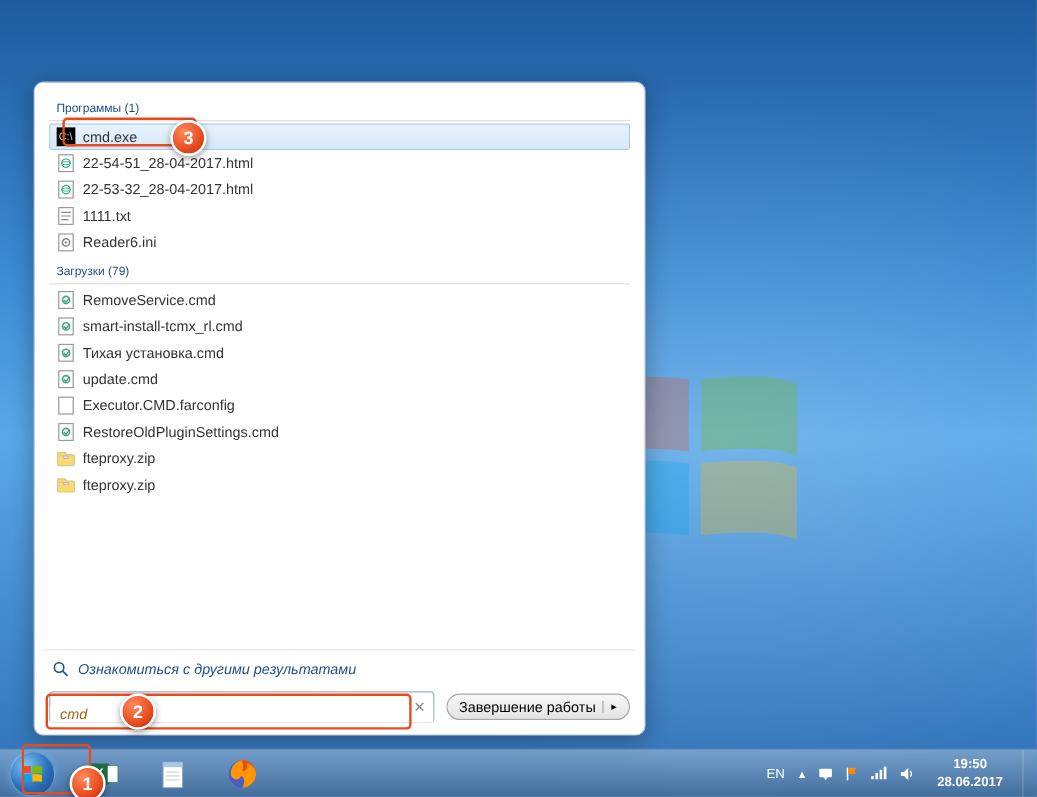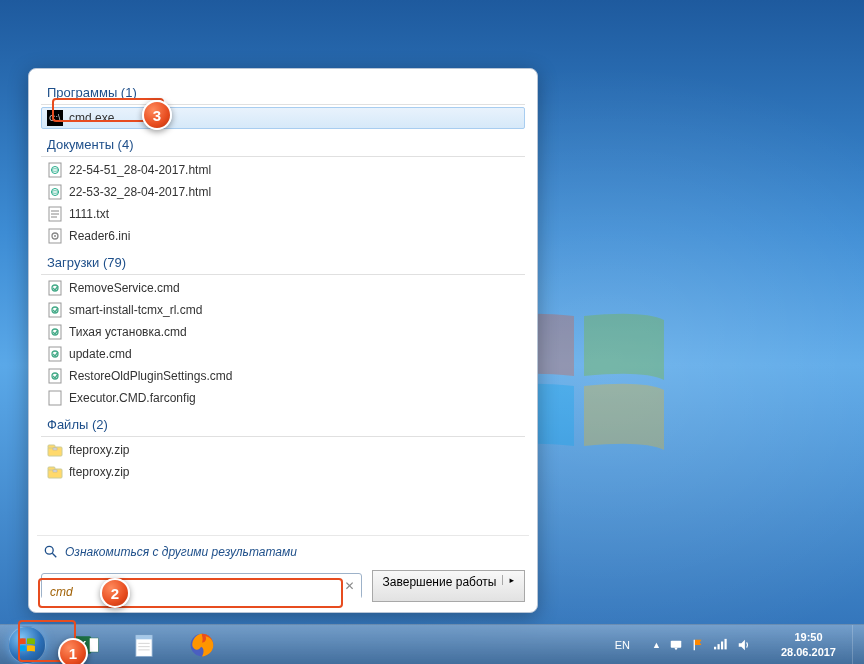--- a/index.html
+++ b/index.html
@@ -1,38 +1,38 @@
 <!DOCTYPE html>
 <html><head>
   <meta charset="utf-8">
   <style>
     * { margin: 0; padding: 0; box-sizing: border-box; font-family: 'Segoe UI', Tahoma, sans-serif; }
     body { width: 864px; height: 664px; overflow: hidden; position: relative; background: linear-gradient(180deg, #2b6cb8 0%, #4a8fd1 30%, #5ba3e0 60%, #3a7cbf 100%); }
     .desktop-bg { position: absolute; inset: 0; background: radial-gradient(ellipse 400px 300px at 70% 55%, rgba(255,255,255,0.15), transparent), linear-gradient(180deg, #1e5a9e 0%, #3d8cd4 35%, #5aa8e8 55%, #2f6fb5 100%); }
     .windows-logo-bg { position: absolute; right: 180px; top: 280px; width: 200px; height: 200px; opacity: 0.4; }
     .start-menu { position: absolute; left: 28px; top: 68px; width: 510px; height: 545px; background: #fff; border: 1px solid #b8c5d6; border-radius: 8px; box-shadow: 0 4px 20px rgba(0,0,0,0.3); display: flex; flex-direction: column; padding: 8px; }
     .results-area { flex: 1; overflow-y: auto; padding: 4px; }
-    .section-header { color: #1e4f8a; font-size: 13px; padding: 4px 6px; border-bottom: 1px solid #e0e0e0; margin-bottom: 2px; margin-top: 4px; }
+    .section-header { color: #1e4f8a; font-size: 10px; padding: 4px 6px; border-bottom: 1px solid #e0e0e0; margin-bottom: 2px; margin-top: 4px; }
     .section-header:first-child { margin-top: 0; }
     .result-item { display: flex; align-items: center; padding: 3px 6px; font-size: 12px; color: #333; cursor: pointer; border-radius: 2px; }
     .result-item.selected { background: linear-gradient(180deg, #e8f2fc, #d6e9f9); border: 1px solid #a8cdf0; padding: 2px 5px; }
     .item-icon { width: 16px; height: 16px; margin-right: 6px; display: inline-flex; align-items: center; justify-content: center; flex-shrink: 0; }
     .more-results { display: flex; align-items: center; padding: 8px 6px 4px; font-size: 12px; color: #1e4f8a; cursor: pointer; border-top: 1px solid #e8e8e8; margin-top: 6px; font-style: italic; }
     .bottom-row { display: flex; align-items: center; gap: 10px; padding: 6px 4px 2px; }
     .search-box { flex: 1; position: relative; border: 1px solid #9db2c9; border-radius: 3px; background: #fff; height: 26px; display: flex; align-items: center; }
     .search-box input { border: none; outline: none; padding: 0 24px 0 8px; width: 100%; font-size: 12px; font-style: italic; color: #a16207; margin-top: 12px; }
     .search-clear { position: absolute; right: 6px; color: #888; cursor: pointer; font-size: 12px; }
-    .shutdown-btn { background: linear-gradient(180deg, #f8f8f8, #e2e2e2); border: 1px solid #a8a8a8; border-radius: 0; padding: 4px 10px; font-size: 12px; cursor: pointer; height: 32px; display: flex; align-items: flex-start; }
+    .shutdown-btn { background: linear-gradient(180deg, #f8f8f8, #e2e2e2); border: 1px solid #a8a8a8; border-radius: 13px; padding: 4px 10px; font-size: 12px; cursor: pointer; height: 22px; display: flex; align-items: center; }
     .shutdown-arrow { border-left: 1px solid #a8a8a8; padding-left: 6px; margin-left: 6px; font-size: 9px; }
     .taskbar { position: absolute; bottom: 0; left: 0; right: 0; height: 40px; background: linear-gradient(180deg, rgba(180,200,220,0.5), rgba(80,110,140,0.6)); backdrop-filter: blur(8px); display: flex; align-items: center; border-top: 1px solid rgba(255,255,255,0.2); }
     .start-button { width: 54px; height: 40px; display: flex; align-items: center; justify-content: center; cursor: pointer; }
     .start-orb { width: 38px; height: 38px; border-radius: 50%; background: radial-gradient(circle at 35% 30%, #7fc4f5, #2a6fb8 55%, #1a4a80); border: 1px solid rgba(255,255,255,0.3); display: flex; align-items: center; justify-content: center; box-shadow: 0 0 8px rgba(100,180,255,0.6); }
     .taskbar-items { display: flex; align-items: center; gap: 2px; padding: 0 4px; }
     .taskbar-item { width: 56px; height: 36px; display: flex; align-items: center; justify-content: center; cursor: pointer; border-radius: 2px; }
-    .systray { margin-left: auto; display: flex; align-items: center; gap: 22px; padding: 0 8px; color: #fff; font-size: 11px; }
+    .systray { margin-left: auto; display: flex; align-items: center; gap: 10px; padding: 0 8px; color: #fff; font-size: 11px; }
     .systray-icons { display: flex; align-items: center; gap: 8px; }
     .clock { text-align: center; line-height: 1.3; padding: 0 8px; font-weight: bold; }
     .callout { position: absolute; width: 30px; height: 30px; border-radius: 50%; background: radial-gradient(circle at 35% 30%, #ff8a5c, #e74c1f 60%, #b82e08); color: #fff; font-weight: bold; font-size: 15px; display: flex; align-items: center; justify-content: center; border: 2px solid #fff; box-shadow: 0 2px 6px rgba(0,0,0,0.4); z-index: 100; }
     .highlight-box { position: absolute; border: 2px solid #e74c1f; border-radius: 4px; pointer-events: none; z-index: 99; }
     .show-desktop { width: 12px; height: 40px; border-left: 1px solid rgba(255,255,255,0.2); cursor: pointer; }
   </style>
 </head>
 <body>
 
 <div class="desktop-bg">
@@ -49,21 +49,20 @@
       <div class="section-header">Программы (1)</div>
       <div class="result-item selected">
         <span class="item-icon">
           <svg width="16" height="16" viewBox="0 0 16 16">
             <rect width="16" height="16" fill="#000"></rect>
             <text x="2" y="11" font-size="9" fill="#ccc" font-family="monospace">C:\</text>
           </svg>
         </span>
         <span>cmd.exe</span>
       </div>
-      <div class="section-header">Документы (4)</div>
       <div class="result-item">
         <span class="item-icon">
           <svg width="16" height="16" viewBox="0 0 16 16">
             <rect x="2" y="1" width="12" height="14" fill="#fff" stroke="#999"></rect>
             <circle cx="8" cy="8" r="3.5" fill="none" stroke="#2a8" stroke-width="1"></circle>
             <ellipse cx="8" cy="8" rx="3.5" ry="1.3" fill="none" stroke="#2a8" stroke-width="0.7"></ellipse>
           </svg>
         </span>
         <span>22-54-51_28-04-2017.html</span>
       </div>
@@ -136,35 +135,34 @@
             <circle cx="8" cy="8" r="3" fill="none" stroke="#4a8" stroke-width="1.3"></circle>
             <path d="M6 8 L8 10 L11 6" fill="none" stroke="#4a8" stroke-width="1.3"></path>
           </svg>
         </span>
         <span>update.cmd</span>
       </div>
       <div class="result-item">
         <span class="item-icon">
           <svg width="16" height="16" viewBox="0 0 16 16">
             <rect x="2" y="1" width="12" height="14" fill="#fff" stroke="#999"></rect>
+          </svg>
+        </span>
+        <span>Executor.CMD.farconfig</span>
+      </div>
+      <div class="result-item">
+        <span class="item-icon">
+          <svg width="16" height="16" viewBox="0 0 16 16">
+            <rect x="2" y="1" width="12" height="14" fill="#fff" stroke="#999"></rect>
             <circle cx="8" cy="8" r="3" fill="none" stroke="#4a8" stroke-width="1.3"></circle>
             <path d="M6 8 L8 10 L11 6" fill="none" stroke="#4a8" stroke-width="1.3"></path>
           </svg>
         </span>
         <span>RestoreOldPluginSettings.cmd</span>
       </div>
-      <div class="result-item">
-        <span class="item-icon">
-          <svg width="16" height="16" viewBox="0 0 16 16">
-            <rect x="2" y="1" width="12" height="14" fill="#fff" stroke="#999"></rect>
-          </svg>
-        </span>
-        <span>Executor.CMD.farconfig</span>
-      </div>
-      <div class="section-header">Файлы (2)</div>
       <div class="result-item">
         <span class="item-icon">
           <svg width="16" height="16" viewBox="0 0 16 16">
             <rect x="1" y="5" width="14" height="9" rx="1" fill="#ffd96b" stroke="#cc9"></rect>
             <rect x="1" y="3" width="7" height="3" rx="1" fill="#ffd96b" stroke="#cc9"></rect>
             <rect x="6" y="6" width="4" height="2" fill="#ddd" stroke="#aaa" stroke-width="0.5"></rect>
           </svg>
         </span>
         <span>fteproxy.zip</span>
       </div>

